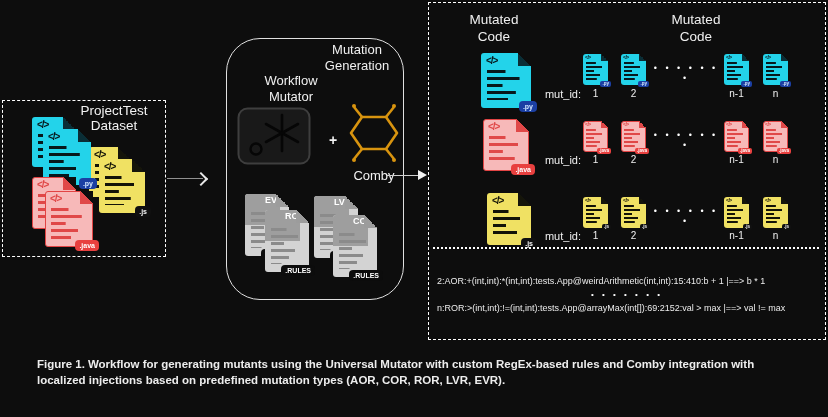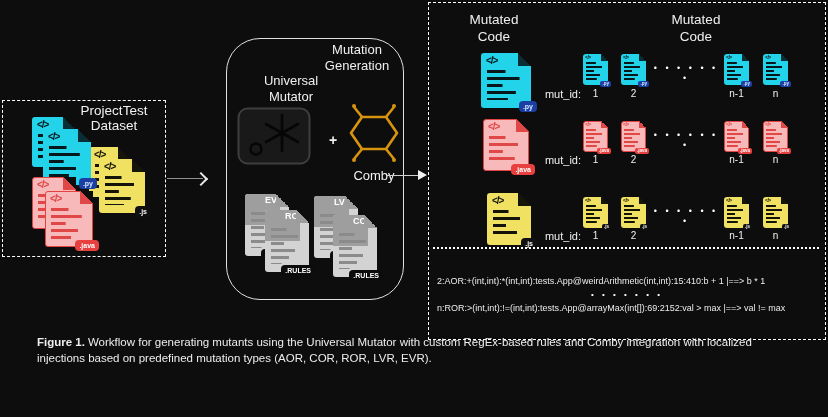--- a/index.html
+++ b/index.html
@@ -103,21 +103,21 @@
 
   <div class="abs" style="left:167px;top:178px;width:36px;border-top:1.5px solid #909090;"></div>
   <div class="abs" style="left:196px;top:174px;width:8px;height:8px;border-top:2px solid #e8e8e8;border-right:2px solid #e8e8e8;transform:rotate(45deg);"></div>
 
   <div class="abs" style="left:226px;top:38px;width:176px;height:260px;border:1.5px solid #e0e0e0;border-radius:34px;">
     <div class="h2" style="right:6px;top:3px;width:80px;font-size:13px;line-height:16px;">
       <div>Mutation</div>
       <div>Generation</div>
     </div>
     <div class="h2" style="left:22px;top:34px;width:84px;font-size:13px;line-height:16px;">
-      <div>Universal</div>
+      <div>Workflow</div>
       <div>Mutator</div>
     </div>
 
     <svg class="abs" style="left:10px;top:68px;" width="74" height="58" viewBox="0 0 74 58">
       <rect x="1.5" y="1.5" width="71" height="55" rx="9" fill="#191919" stroke="#3e3e3e" stroke-width="2"></rect>
       <g stroke="#060606" stroke-width="2.6" stroke-linecap="round">
         <line x1="45" y1="8" x2="45" y2="44"></line>
         <line x1="29" y1="17" x2="61" y2="35"></line>
         <line x1="29" y1="35" x2="61" y2="17"></line>
       </g>
@@ -312,17 +312,17 @@
     <span class="mutnum" style="left:192px;top:227px;width:25px;">2</span>
     <span class="mutnum" style="left:295px;top:227px;width:25px;">n-1</span>
     <span class="mutnum" style="left:334px;top:227px;width:25px;">n</span>
 
     <div class="abs" style="left:4px;top:244px;width:386px;border-top:2px dotted #ffffff;"></div>
     <div class="log" style="left:8px;top:273px;">2:AOR:+(int,int):*(int,int):tests.App@weirdArithmetic(int,int):15:410:b + 1 |==&gt; b * 1</div>
     <div class="dotsrow" style="left:0;right:0;top:287px;font-size:8px;">• • • • • • •</div>
     <div class="log" style="left:8px;top:300px;">n:ROR:&gt;(int,int):!=(int,int):tests.App@arrayMax(int[]):69:2152:val &gt; max |==&gt; val != max</div>
   </div>
 
-  <div id="caption" style="left:37px;top:334px;width:760px;">
+  <div id="caption" style="left:37px;top:356px;width:760px;font-weight:bold;">
     <b>Figure 1.</b><span>Workflow for generating mutants using the Universal Mutator with custom RegEx-based rules and Comby integration with localized injections based on predefined mutation types (AOR, COR, ROR, LVR, EVR).</span>
   </div>
 
 </div>
 
 </body></html>

